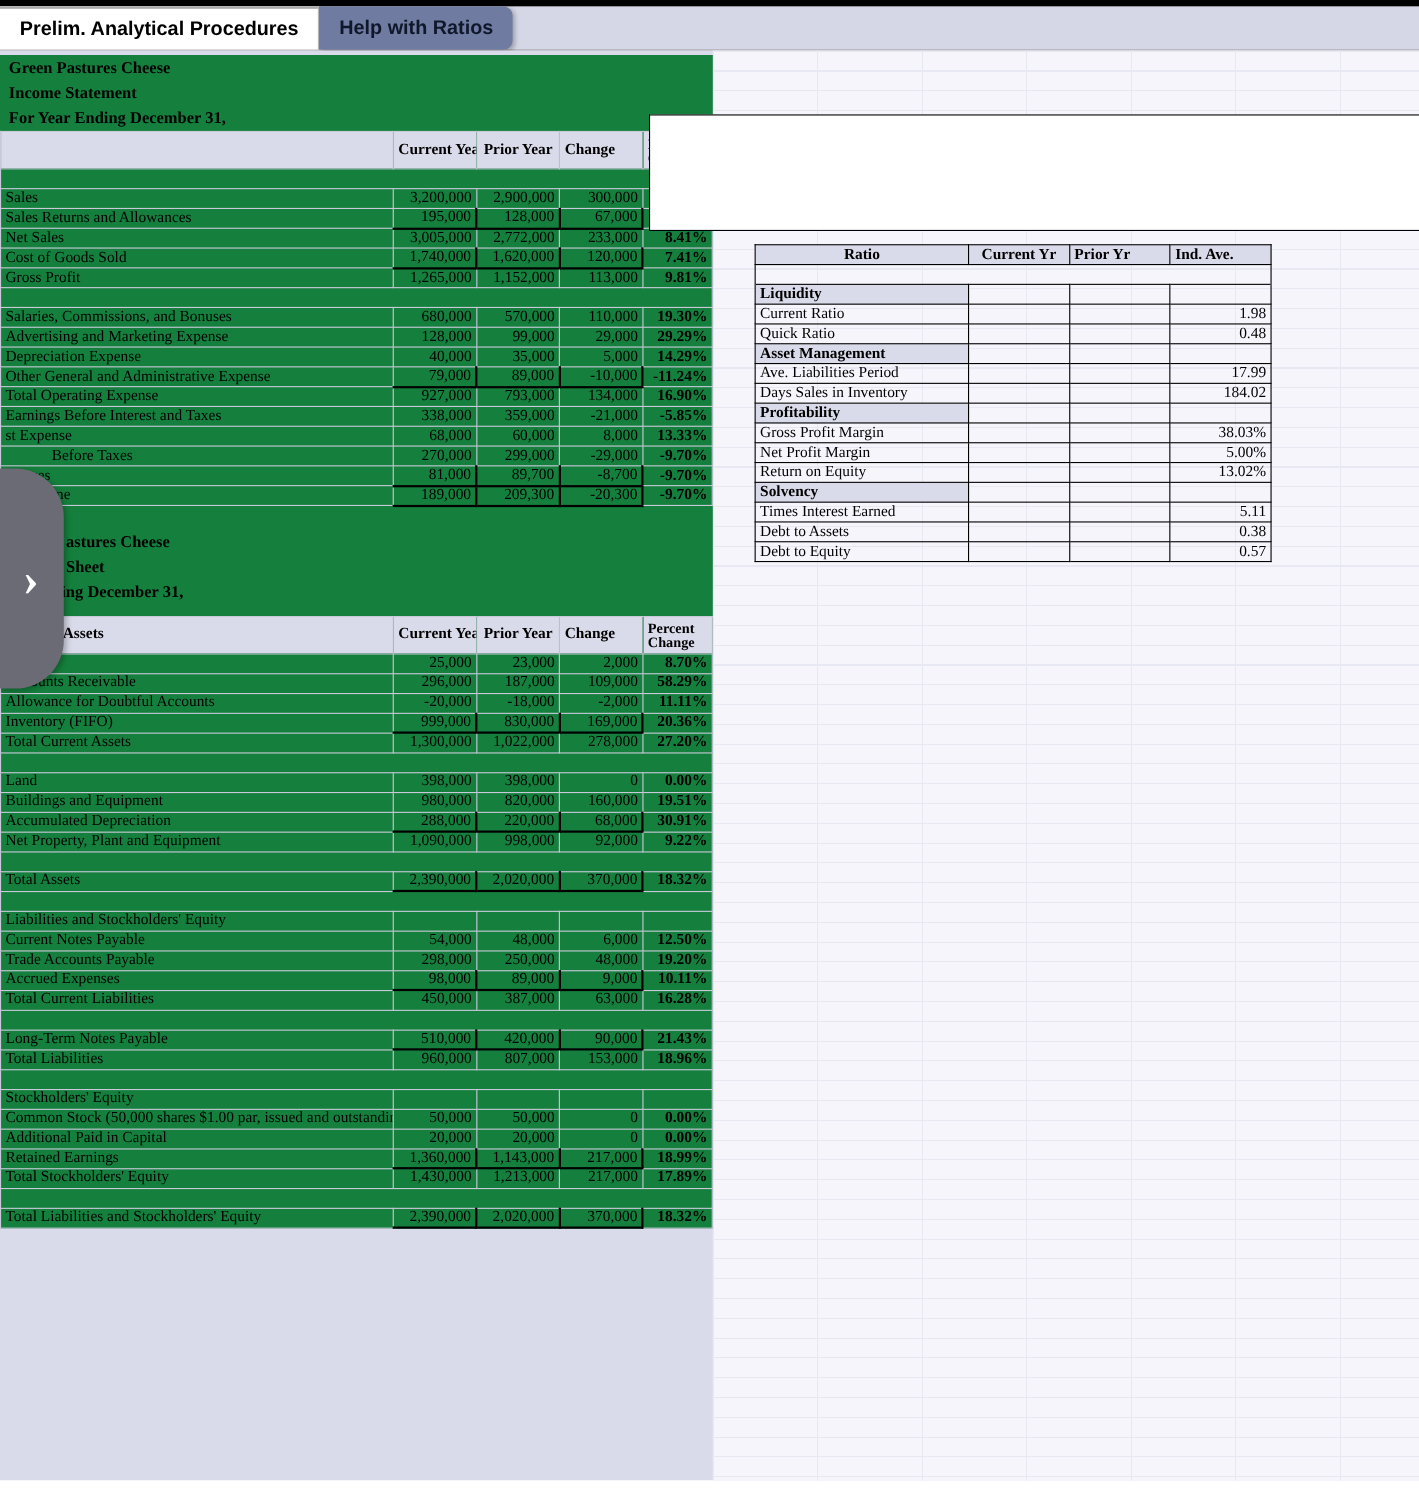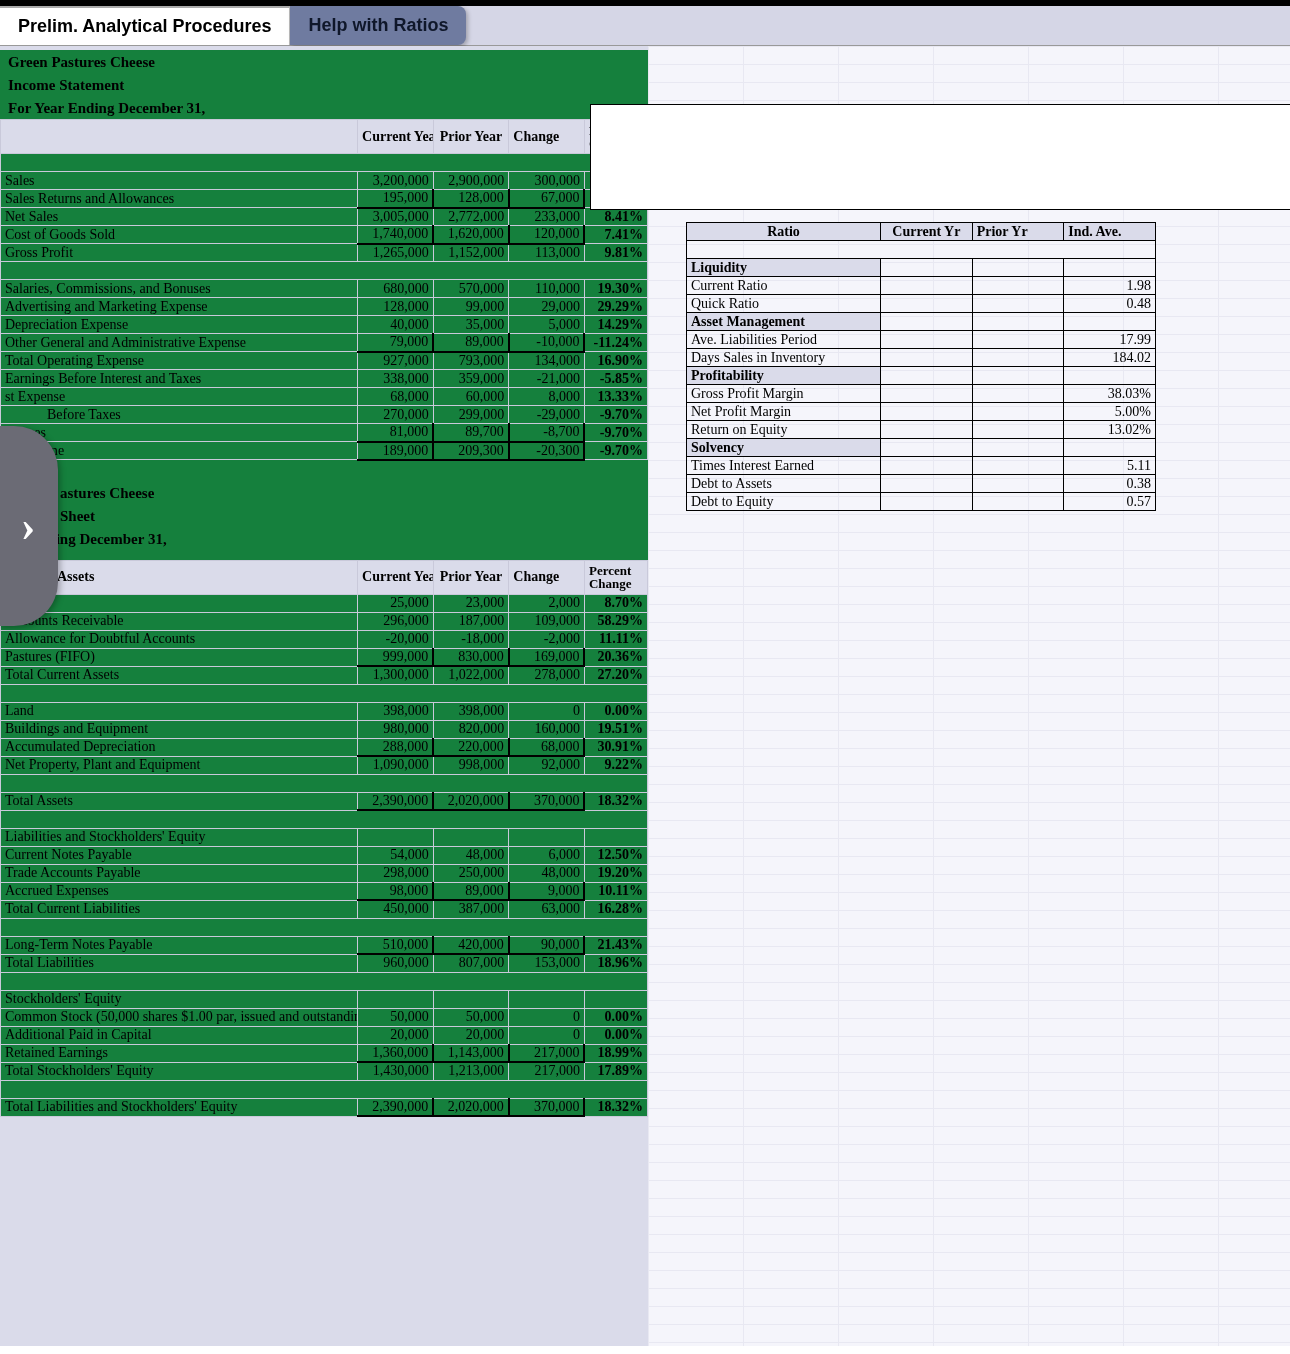--- a/index.html
+++ b/index.html
@@ -343,21 +343,21 @@
        <td class="col-pct">58.29%</td>
      </tr>
           <tr>
        <td class="col-label">Allowance for Doubtful Accounts</td>
        <td class="col-num">-20,000</td>
             <td class="col-num">-18,000</td>
             <td class="col-num">-2,000</td>
        <td class="col-pct">11.11%</td>
      </tr>
           <tr>
-       <td class="col-label">Pastures (FIFO)</td>
+       <td class="col-label">Inventory (FIFO)</td>
        <td class="col-num heavy-r heavy-b">999,000</td>
             <td class="col-num heavy-r heavy-b">830,000</td>
             <td class="col-num heavy-r heavy-b">169,000</td>
        <td class="col-pct">20.36%</td>
      </tr>
           <tr>
        <td class="col-label">Total Current Assets</td>
        <td class="col-num">1,300,000</td>
             <td class="col-num">1,022,000</td>
             <td class="col-num">278,000</td>

